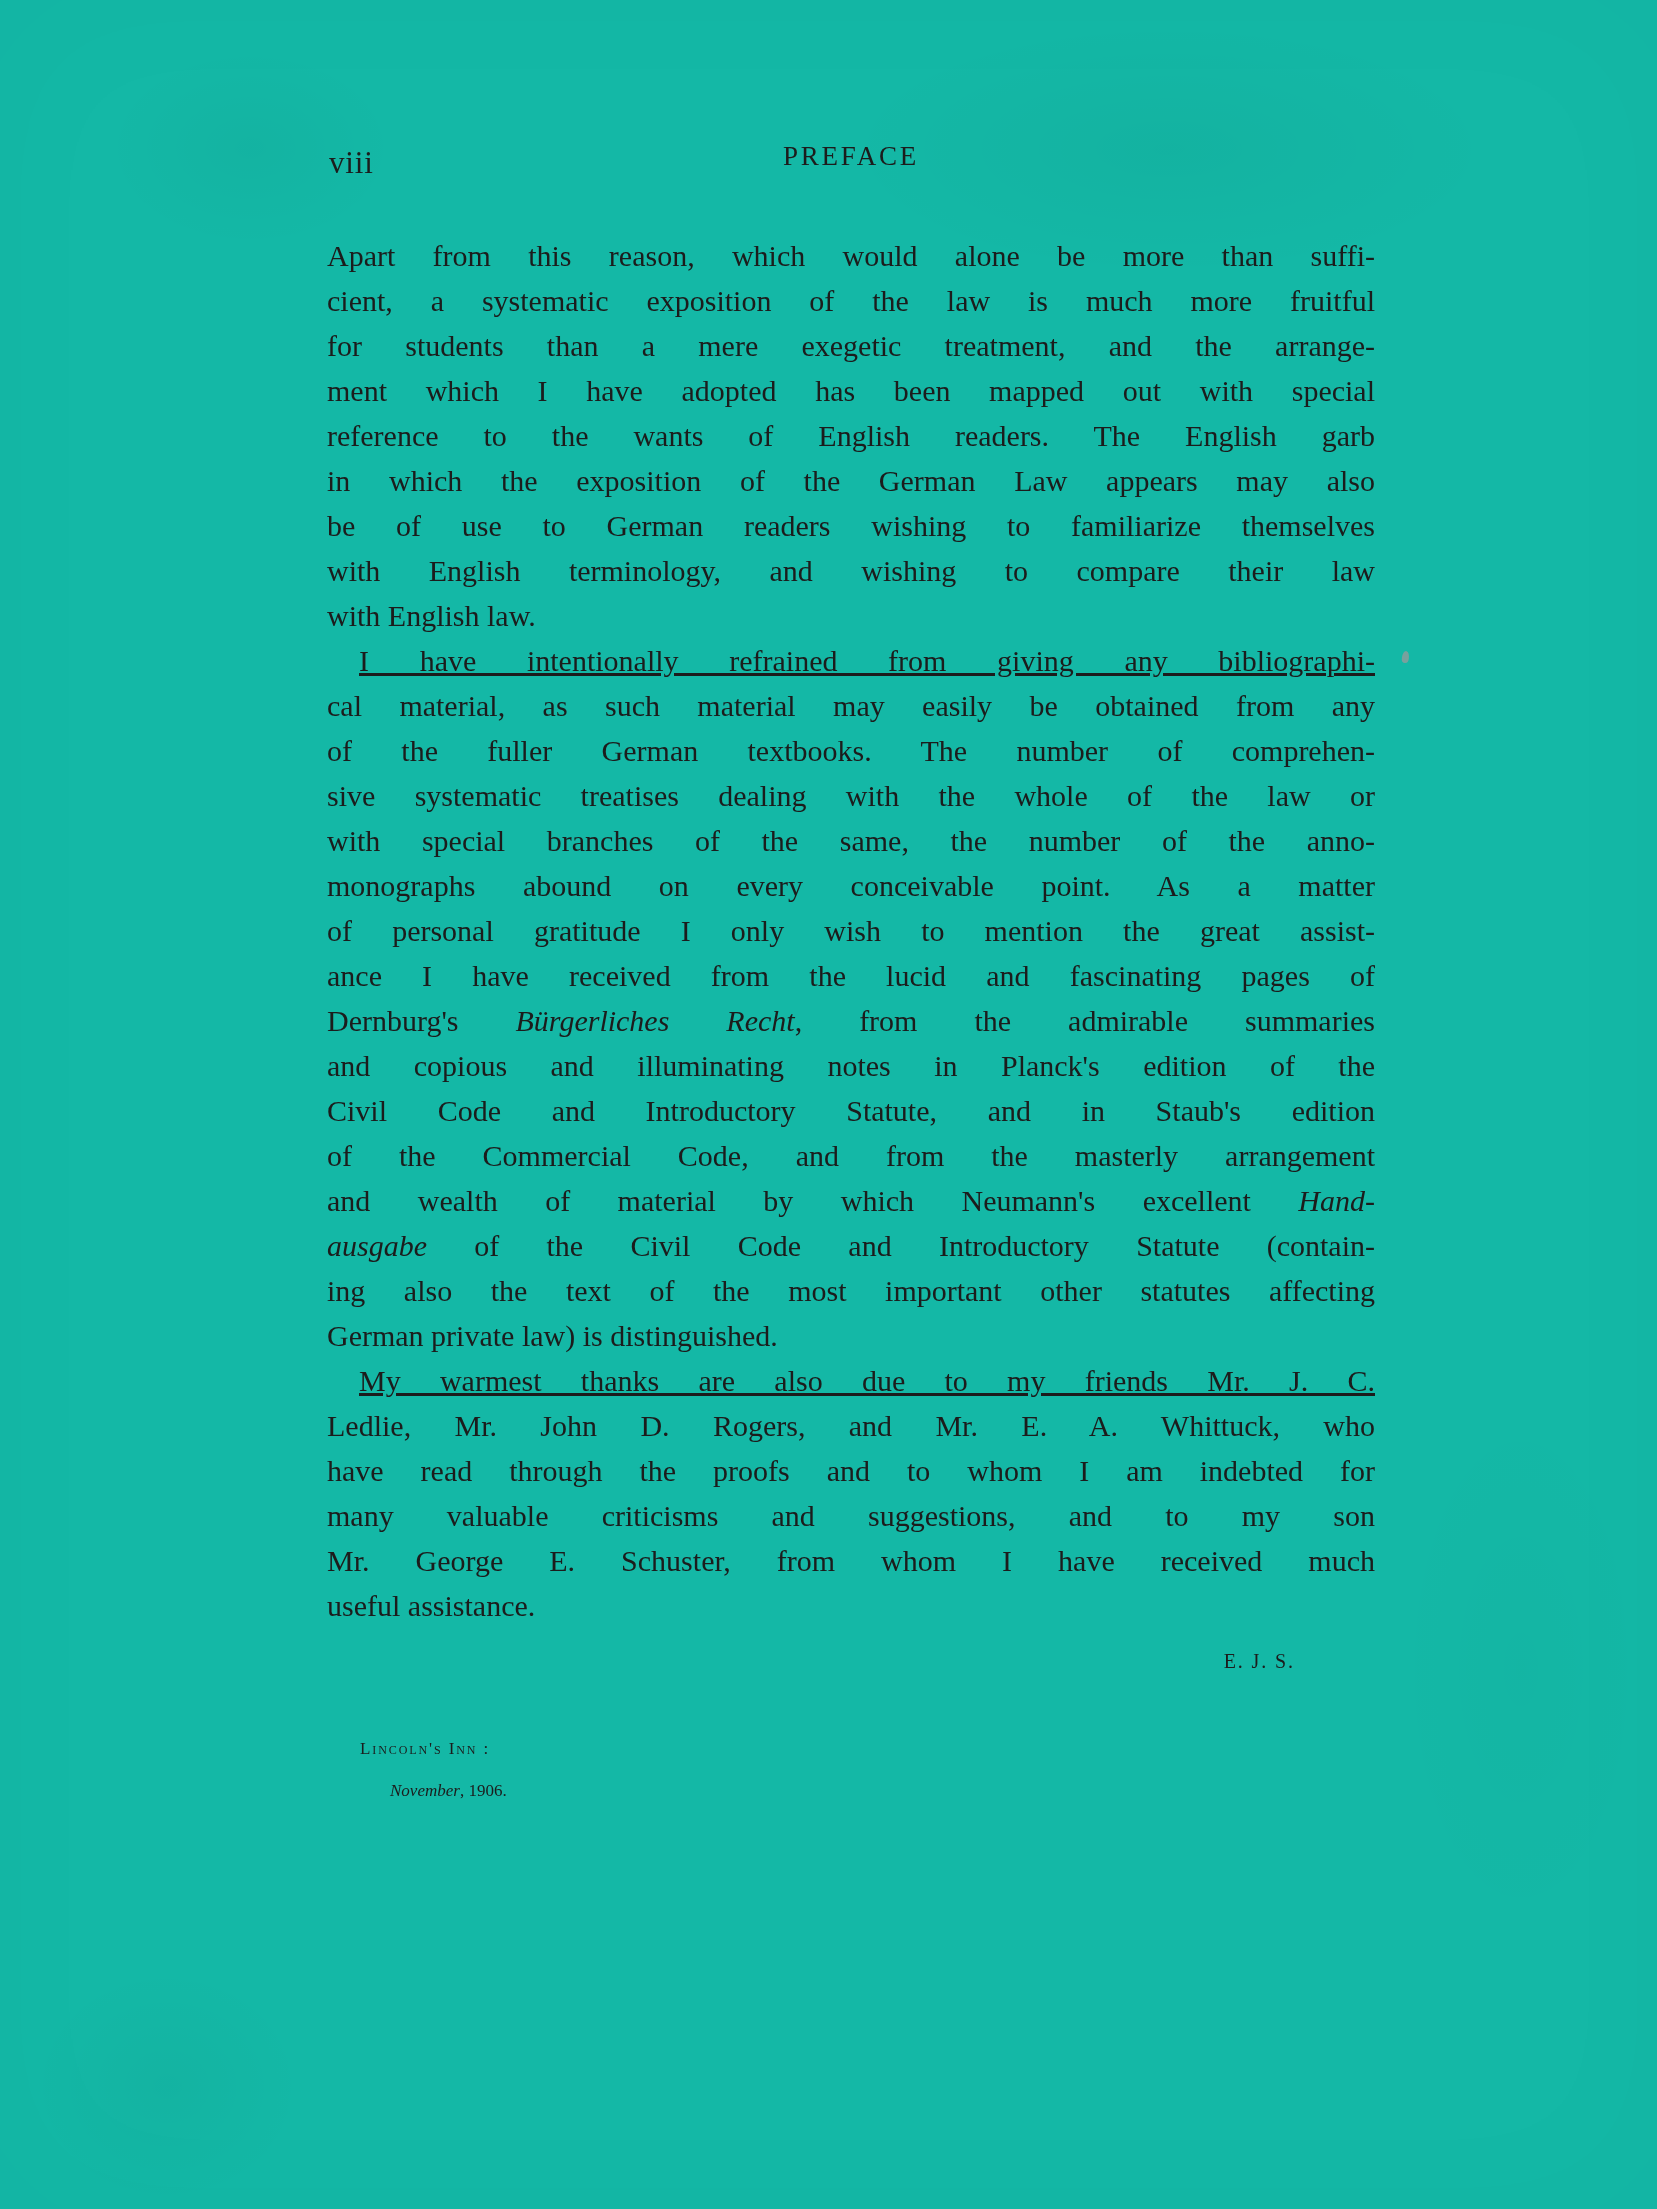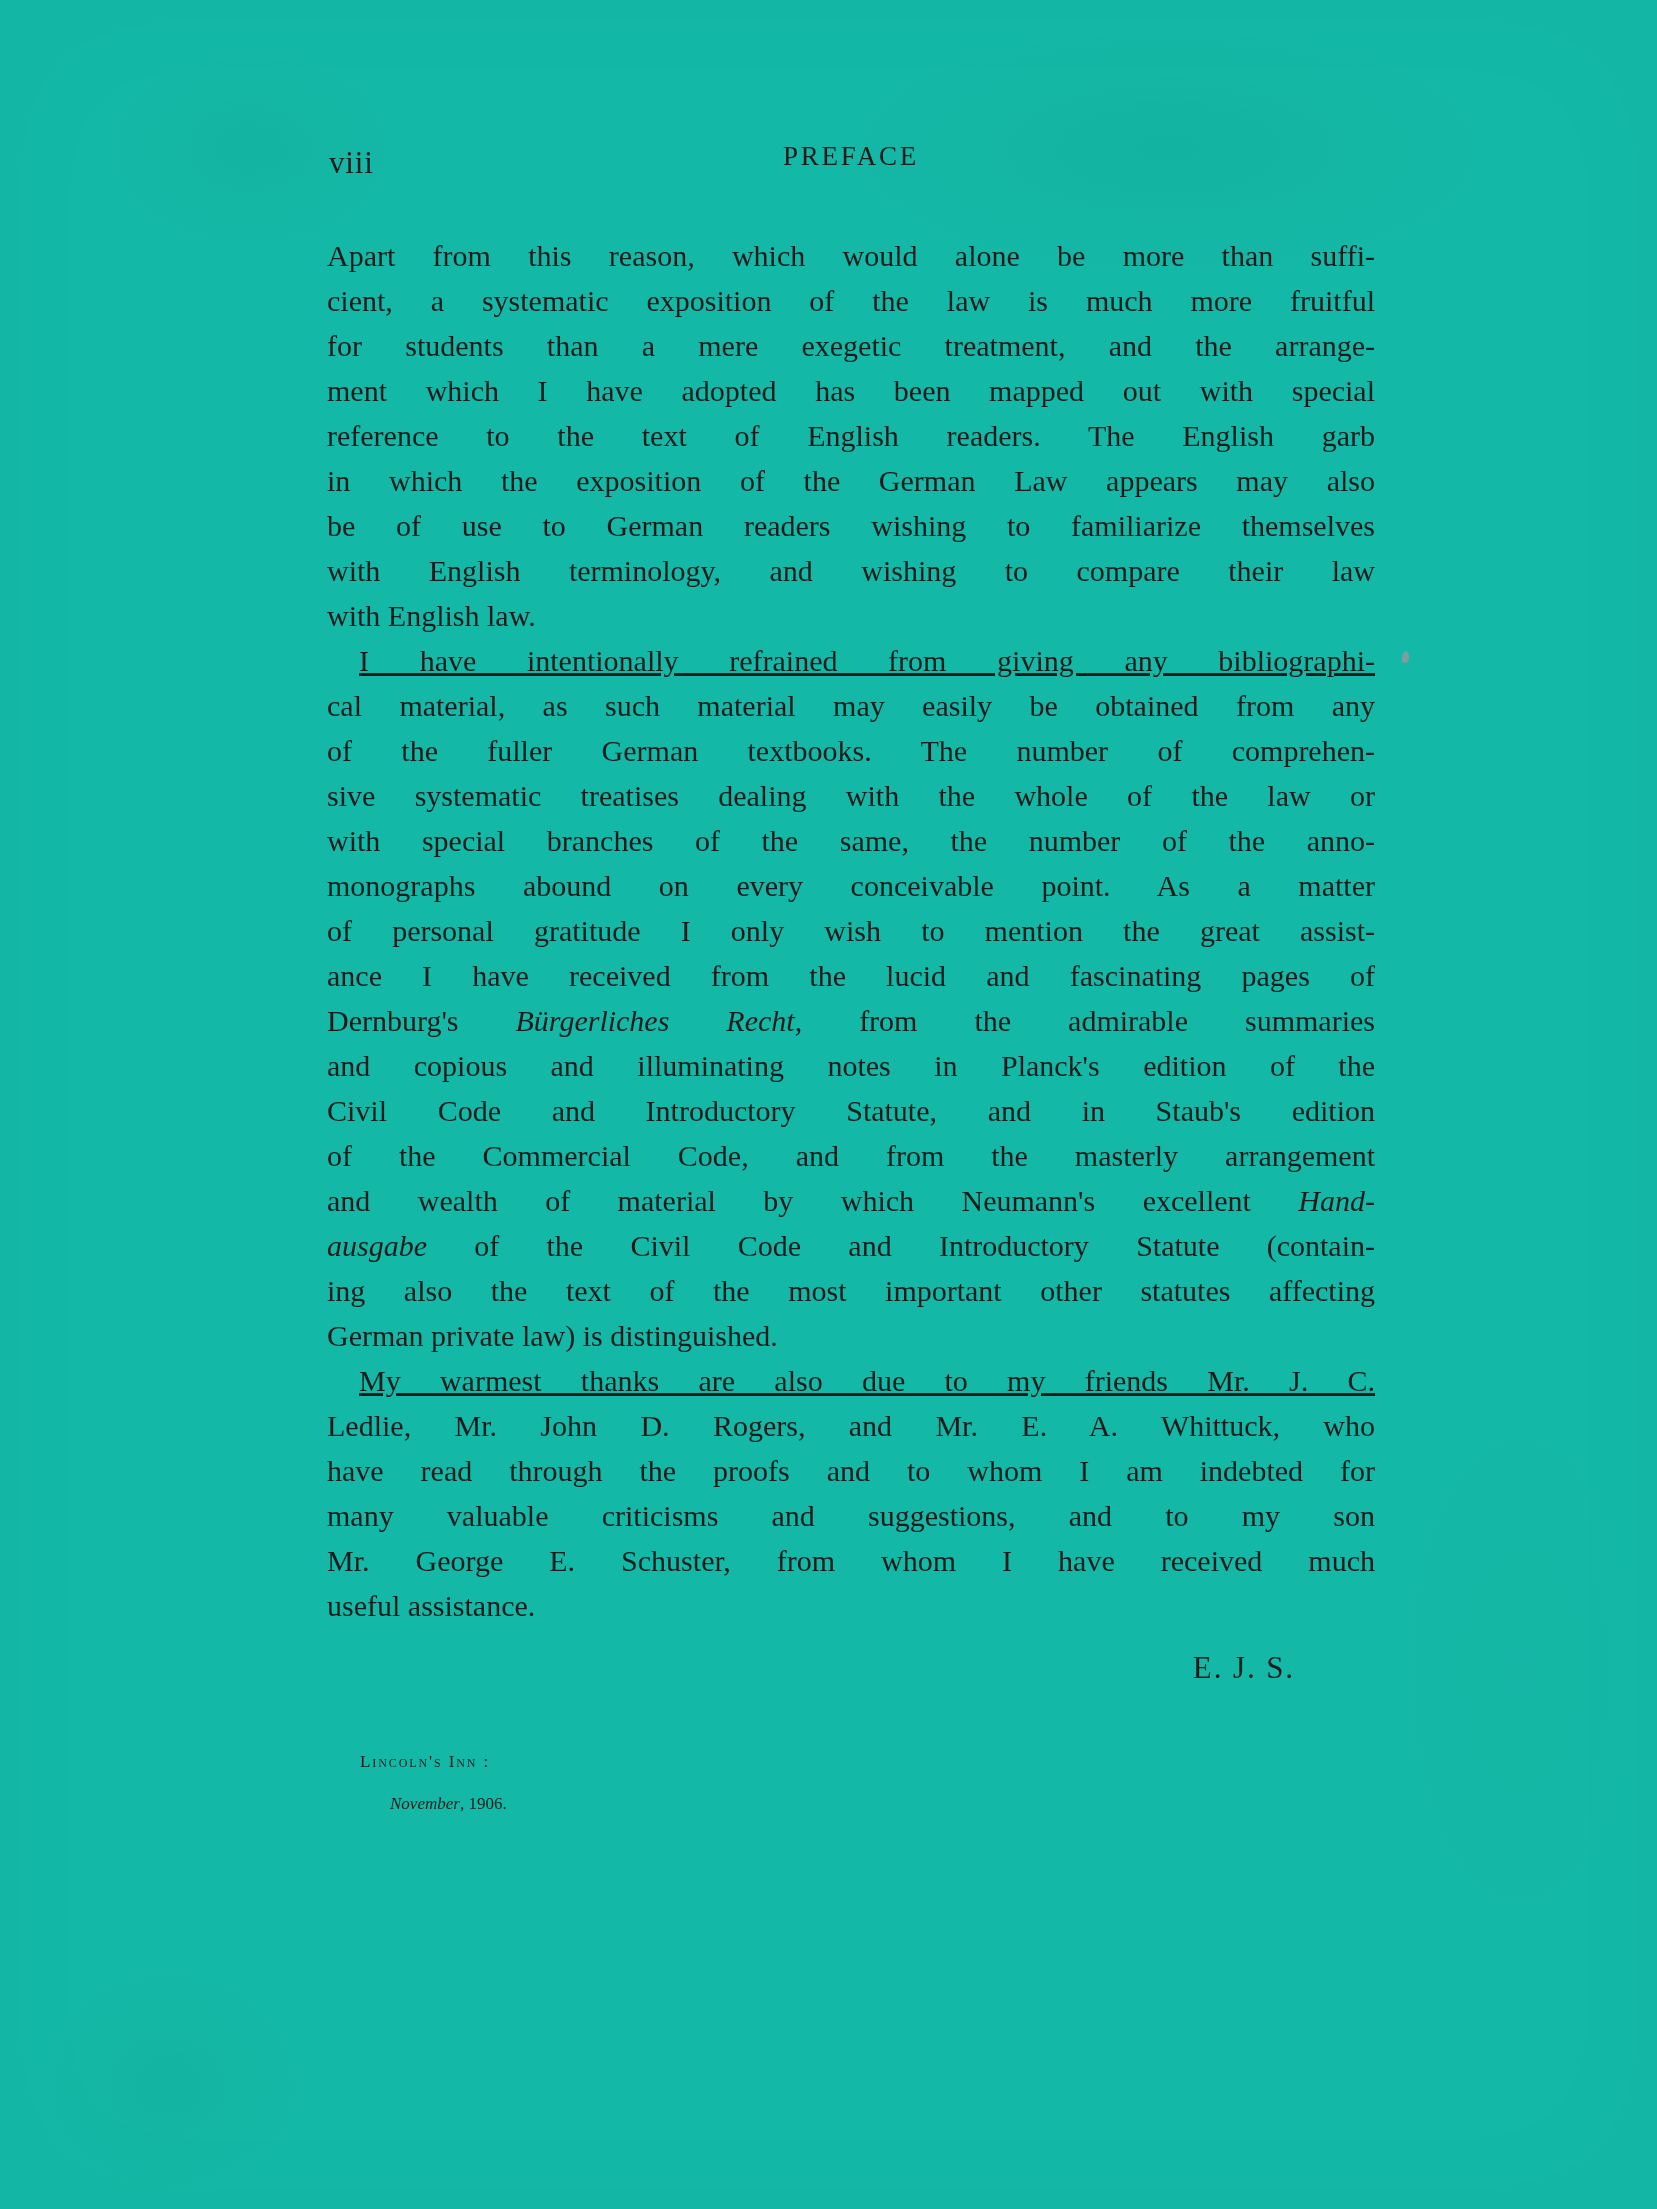--- a/index.html
+++ b/index.html
@@ -16,21 +16,21 @@
   }
   .content { position: absolute; left: 327px; top: 139px; width: 1048px; }
   .header { position: relative; height: 48px; margin-bottom: 46px; }
   .pagenum { position: absolute; left: 1.9px; top: 5.6px; font-size: 31px; letter-spacing: 0.9px; }
   .title { text-align: center; font-size: 27px; letter-spacing: 2.8px; padding-top: 1.9px; }
   .body-text { font-size: 30px; line-height: 45px; }
   .line { text-align: justify; text-align-last: justify; }
   .line.last { text-align-last: left; }
   .line.indent { padding-left: 32px; text-decoration: underline; }
   .it { font-style: italic; }
-  .signature { margin-top: 22px; font-size: 31px; text-align: right; padding-right: 80px; letter-spacing: 1.9px; }
+  .signature { margin-top: 22px; font-size: 20px; text-align: right; padding-right: 80px; letter-spacing: 1.9px; }
   .footer { margin-top: 58px; padding-left: 33px; font-size: 17px; line-height: 35px; }
   .footer-location { font-variant: small-caps; letter-spacing: 1.9px; }
   .footer-date { padding-left: 30px; margin-top: 7.4px; }
   .smudge { position: absolute; pointer-events: none; }
   .s1 { left: 835px; top: 18.6px; width: 668px; height: 260px;
         background: radial-gradient(ellipse at center, rgba(0,0,0,0.032), rgba(0,0,0,0) 70%); }
   .s2 { left: 102px; top: 46px; width: 297px; height: 204px;
         background: radial-gradient(ellipse at center, rgba(0,0,0,0.028), rgba(0,0,0,0) 70%); }
   .s3 { left: 28px; top: 1966px; width: 278px; height: 241px;
         background: radial-gradient(ellipse at center, rgba(0,0,0,0.028), rgba(0,0,0,0) 70%); }
@@ -56,21 +56,21 @@
       <span class="pagenum">viii</span>
       <div class="title">PREFACE</div>
     </div>
 
     <div class="body-text">
         <div>
           <div class="line">Apart from this reason, which would alone be more than suffi-</div>
           <div class="line">cient, a systematic exposition of the law is much more fruitful</div>
           <div class="line">for students than a mere exegetic treatment, and the arrange-</div>
           <div class="line">ment which I have adopted has been mapped out with special</div>
-          <div class="line">reference to the text of English readers.  The English garb</div>
+          <div class="line">reference to the wants of English readers.  The English garb</div>
           <div class="line">in which the exposition of the German Law appears may also</div>
           <div class="line">be of use to German readers wishing to familiarize themselves</div>
           <div class="line">with English terminology, and wishing to compare their law</div>
           <div class="line last">with English law.</div>
         </div>
         <div>
           <div class="line indent">I have intentionally refrained from giving any bibliographi-</div>
           <div class="line">cal material, as such material may easily be obtained from any</div>
           <div class="line">of the fuller German textbooks.  The number of comprehen-</div>
           <div class="line">sive systematic treatises dealing with the whole of the law or</div>

